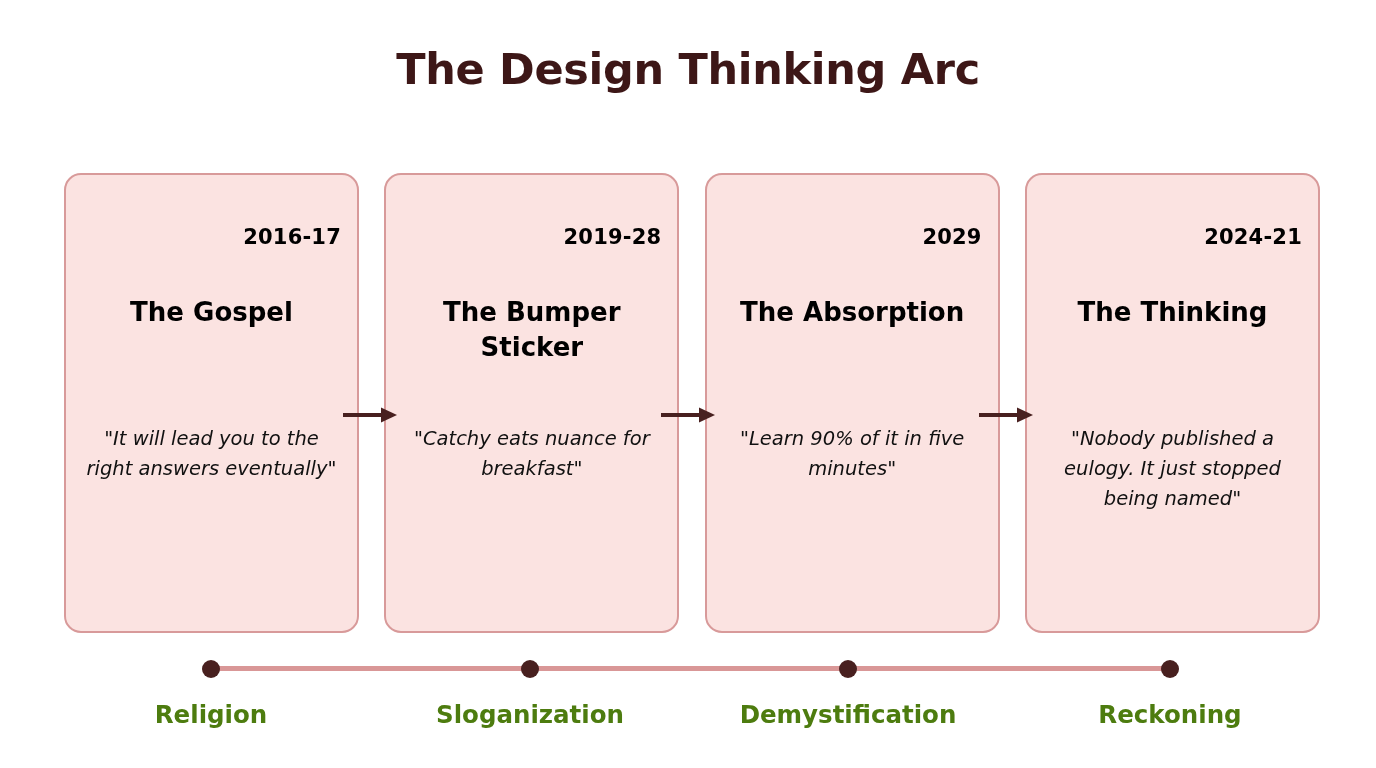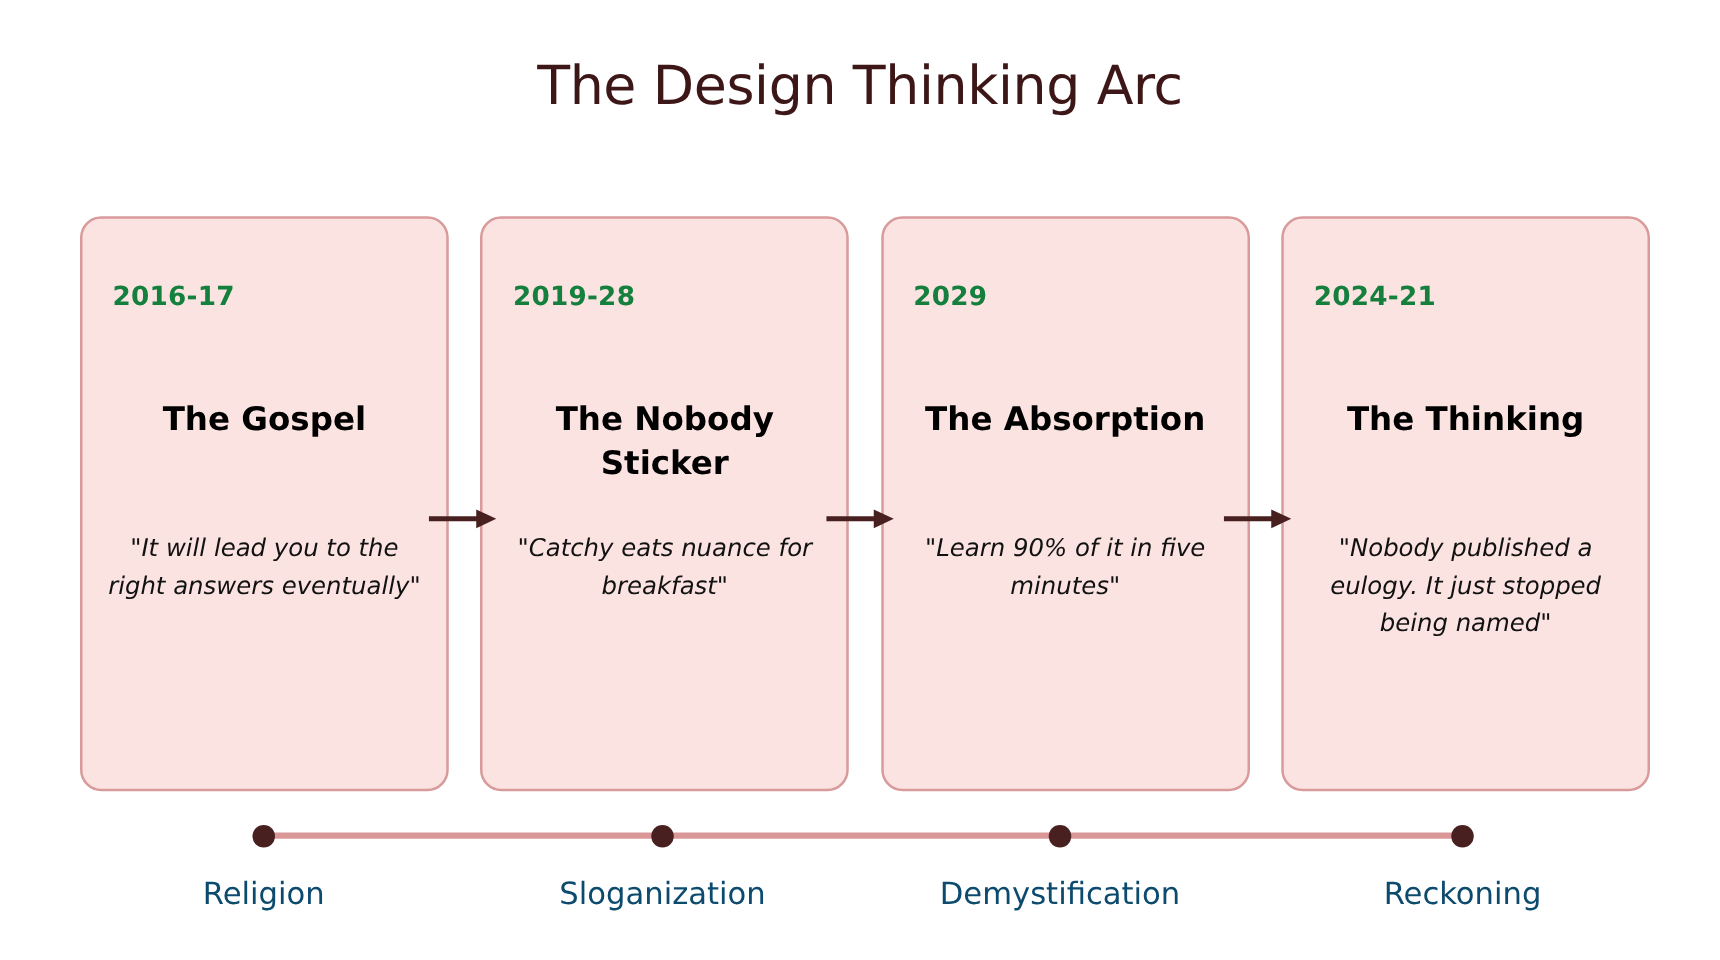--- a/index.html
+++ b/index.html
@@ -22,21 +22,21 @@
   }
 
   
   .page-title {
     position: absolute;
     top: 46px;
     left: 0;
     width: 1376px;
     text-align: center;
     font-size: 43px;
-    font-weight: normal;
+    font-weight: bold;
     color: #3d1717;
     letter-spacing: -0.3px;
     line-height: 1.1;
   }
 
   
   .cards-row {
     position: absolute;
     top: 173px;
     left: 64px;
@@ -56,38 +56,37 @@
     border-radius: 17px;
     padding: 0 16px;
     display: block;
   }
 
   .card-year {
     position: absolute;
     top: 50px;
     left: 24px;
     right: 16px;
-    text-align: left;
+    text-align: right;
     font-size: 21px;
     font-weight: bold;
-    color: #15803d;
+    color: #000000;
     letter-spacing: 0.2px;
   }
 
   .card-title {
     position: absolute;
     top: 120px;
     left: 14px;
     right: 14px;
     text-align: center;
     font-size: 26px;
     font-weight: bold;
     color: #000000;
     line-height: 35px;
-    margin-top: 24px;
   }
 
   .card-quote {
     position: absolute;
     top: 249px;
     left: 14px;
     right: 14px;
     text-align: center;
     font-size: 19.5px;
     font-style: italic;
@@ -141,43 +140,43 @@
     width: 1376px;
     height: 40px;
   }
   .timeline-label {
     position: absolute;
     top: 0;
     width: 300px;
     margin-left: -150px;
     text-align: center;
     font-size: 24.5px;
-    font-weight: normal;
-    color: #0c4a6e;
+    font-weight: bold;
+    color: #4d7c0f;
     line-height: 34px;
   }
 </style>
 </head>
 <body>
 
 <div class="canvas">
 
   <div class="page-title">The Design Thinking Arc</div>
 
   <div class="cards-row">
 
     <div class="phase-card">
       <div class="card-year">2016-17</div>
       <div class="card-title">The Gospel</div>
       <div class="card-quote">"It will lead you to the right answers eventually"</div>
     </div>
 
     <div class="phase-card">
       <div class="card-year">2019-28</div>
-      <div class="card-title">The Nobody Sticker</div>
+      <div class="card-title">The Bumper Sticker</div>
       <div class="card-quote">"Catchy eats nuance for breakfast"</div>
     </div>
 
     <div class="phase-card">
       <div class="card-year">2029</div>
       <div class="card-title">The Absorption</div>
       <div class="card-quote">"Learn 90% of it in five minutes"</div>
     </div>
 
     <div class="phase-card">

